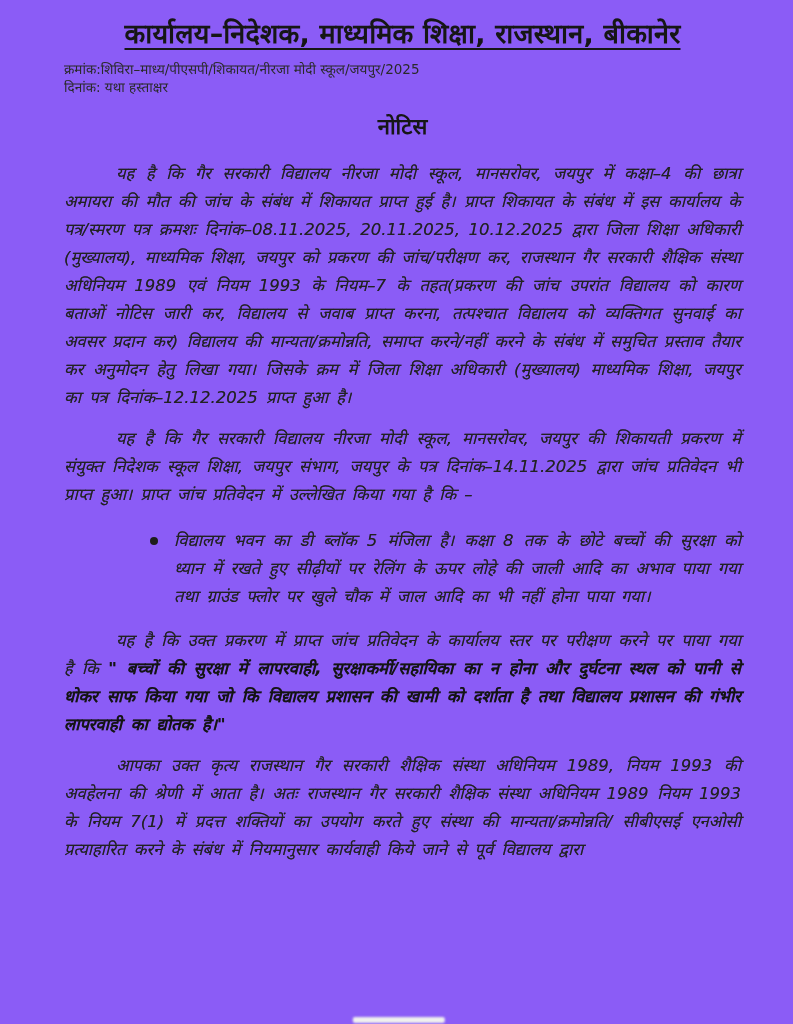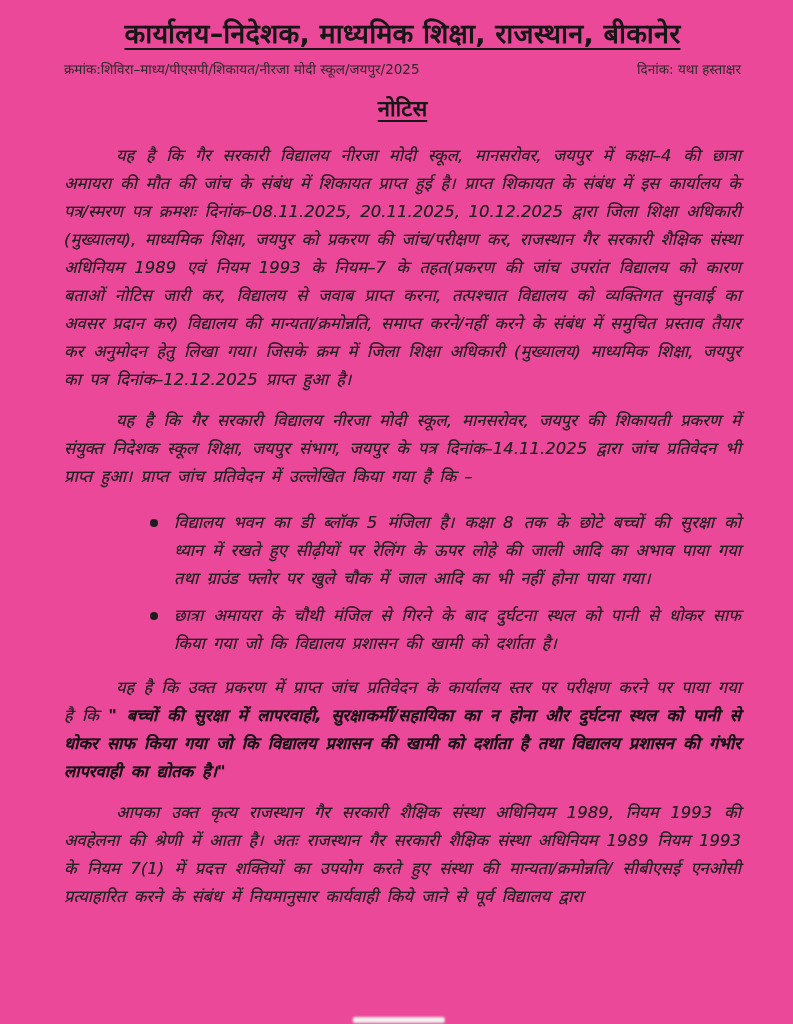--- a/index.html
+++ b/index.html
@@ -4,21 +4,21 @@
 <style>
   * { margin: 0; padding: 0; box-sizing: border-box; }
   html, body { background: #e9e9e9; }
   body { font-family: "DejaVu Sans", sans-serif; }
 
   .page {
     position: relative;
     width: 793px;
     height: 1024px;
     margin: 0 auto;
-    background: #ec4899;
+    background: #8b5cf6;
     color: #1f1f1f;
     overflow: hidden;
   }
 
   .inner {
     padding: 14px 52px 0 64px; 
   }
 
   
   .office-title {
@@ -31,28 +31,28 @@
     color: #161616;
   }
 
   .ref-row {
     display: flex;
     justify-content: space-between;
     align-items: baseline;
     margin-top: 9px;
     font-size: 13.5px;
     color: #2a2a2a;
+    flex-direction: column;
   }
 
   .notice-title {
     text-align: center;
     margin-top: 14px;
     font-size: 22px;
     font-weight: bold;
-    text-decoration: underline;
     text-underline-offset: 4px;
     color: #161616;
   }
 
   
   .doc-body {
     margin-top: 20px;
     font-size: 16.5px;
     line-height: 28px;
     text-align: justify;
@@ -124,24 +124,20 @@
 
       <p class="para">यह है कि गैर सरकारी विद्यालय नीरजा मोदी स्कूल, मानसरोवर, जयपुर में कक्षा–4 की छात्रा अमायरा की मौत की जांच के संबंध में शिकायत प्राप्त हुई है। प्राप्त शिकायत के संबंध में इस कार्यालय के पत्र/स्मरण पत्र क्रमशः दिनांक–08.11.2025, 20.11.2025, 10.12.2025 द्वारा जिला शिक्षा अधिकारी (मुख्यालय), माध्यमिक शिक्षा, जयपुर को प्रकरण की जांच/परीक्षण कर, राजस्थान गैर सरकारी शैक्षिक संस्था अधिनियम 1989 एवं नियम 1993 के नियम–7 के तहत(प्रकरण की जांच उपरांत विद्यालय को कारण बताओं नोटिस जारी कर, विद्यालय से जवाब प्राप्त करना, तत्पश्चात विद्यालय को व्यक्तिगत सुनवाई का अवसर प्रदान कर) विद्यालय की मान्यता/क्रमोन्नति, समाप्त करने/नहीं करने के संबंध में समुचित प्रस्ताव तैयार कर अनुमोदन हेतु लिखा गया। जिसके क्रम में जिला शिक्षा अधिकारी (मुख्यालय) माध्यमिक शिक्षा, जयपुर का पत्र दिनांक–12.12.2025 प्राप्त हुआ है।</p>
 
       <p class="para">यह है कि गैर सरकारी विद्यालय नीरजा मोदी स्कूल, मानसरोवर, जयपुर की शिकायती प्रकरण में संयुक्त निदेशक स्कूल शिक्षा, जयपुर संभाग, जयपुर के पत्र दिनांक–14.11.2025 द्वारा जांच प्रतिवेदन भी प्राप्त हुआ। प्राप्त जांच प्रतिवेदन में उल्लेखित किया गया है कि –</p>
 
       <ul class="findings">
         <li>
           <span class="bullet-dot"></span>
           <span>विद्यालय भवन का डी ब्लॉक 5 मंजिला है। कक्षा 8 तक के छोटे बच्चों की सुरक्षा को ध्यान में रखते हुए सीढ़ीयों पर रेलिंग के ऊपर लोहे की जाली आदि का अभाव पाया गया तथा ग्राउंड फ्लोर पर खुले चौक में जाल आदि का भी नहीं होना पाया गया।</span>
         </li>
-        <li>
-          <span class="bullet-dot"></span>
-          <span>छात्रा अमायरा के चौथी मंजिल से गिरने के बाद दुर्घटना स्थल को पानी से धोकर साफ किया गया जो कि विद्यालय प्रशासन की खामी को दर्शाता है।</span>
-        </li>
       </ul>
 
       <p class="para"><span>यह है कि उक्त प्रकरण में प्राप्त जांच प्रतिवेदन के कार्यालय स्तर पर परीक्षण करने पर पाया गया है कि</span> <span class="bold">" बच्चों की सुरक्षा में लापरवाही, सुरक्षाकर्मी/सहायिका का न होना और दुर्घटना स्थल को पानी से धोकर साफ किया गया जो कि विद्यालय प्रशासन की खामी को दर्शाता है तथा विद्यालय प्रशासन की गंभीर लापरवाही का द्योतक है।"</span></p>
 
       <p class="para">आपका उक्त कृत्य राजस्थान गैर सरकारी शैक्षिक संस्था अधिनियम 1989, नियम 1993 की अवहेलना की श्रेणी में आता है। अतः राजस्थान गैर सरकारी शैक्षिक संस्था अधिनियम 1989 नियम 1993 के नियम 7(1) में प्रदत्त शक्तियों का उपयोग करते हुए संस्था की मान्यता/क्रमोन्नति/ सीबीएसई एनओसी प्रत्याहारित करने के संबंध में नियमानुसार कार्यवाही किये जाने से पूर्व विद्यालय द्वारा</p>
 
     </div>
   </div>
 
   <div class="bottom-smudge"></div>

